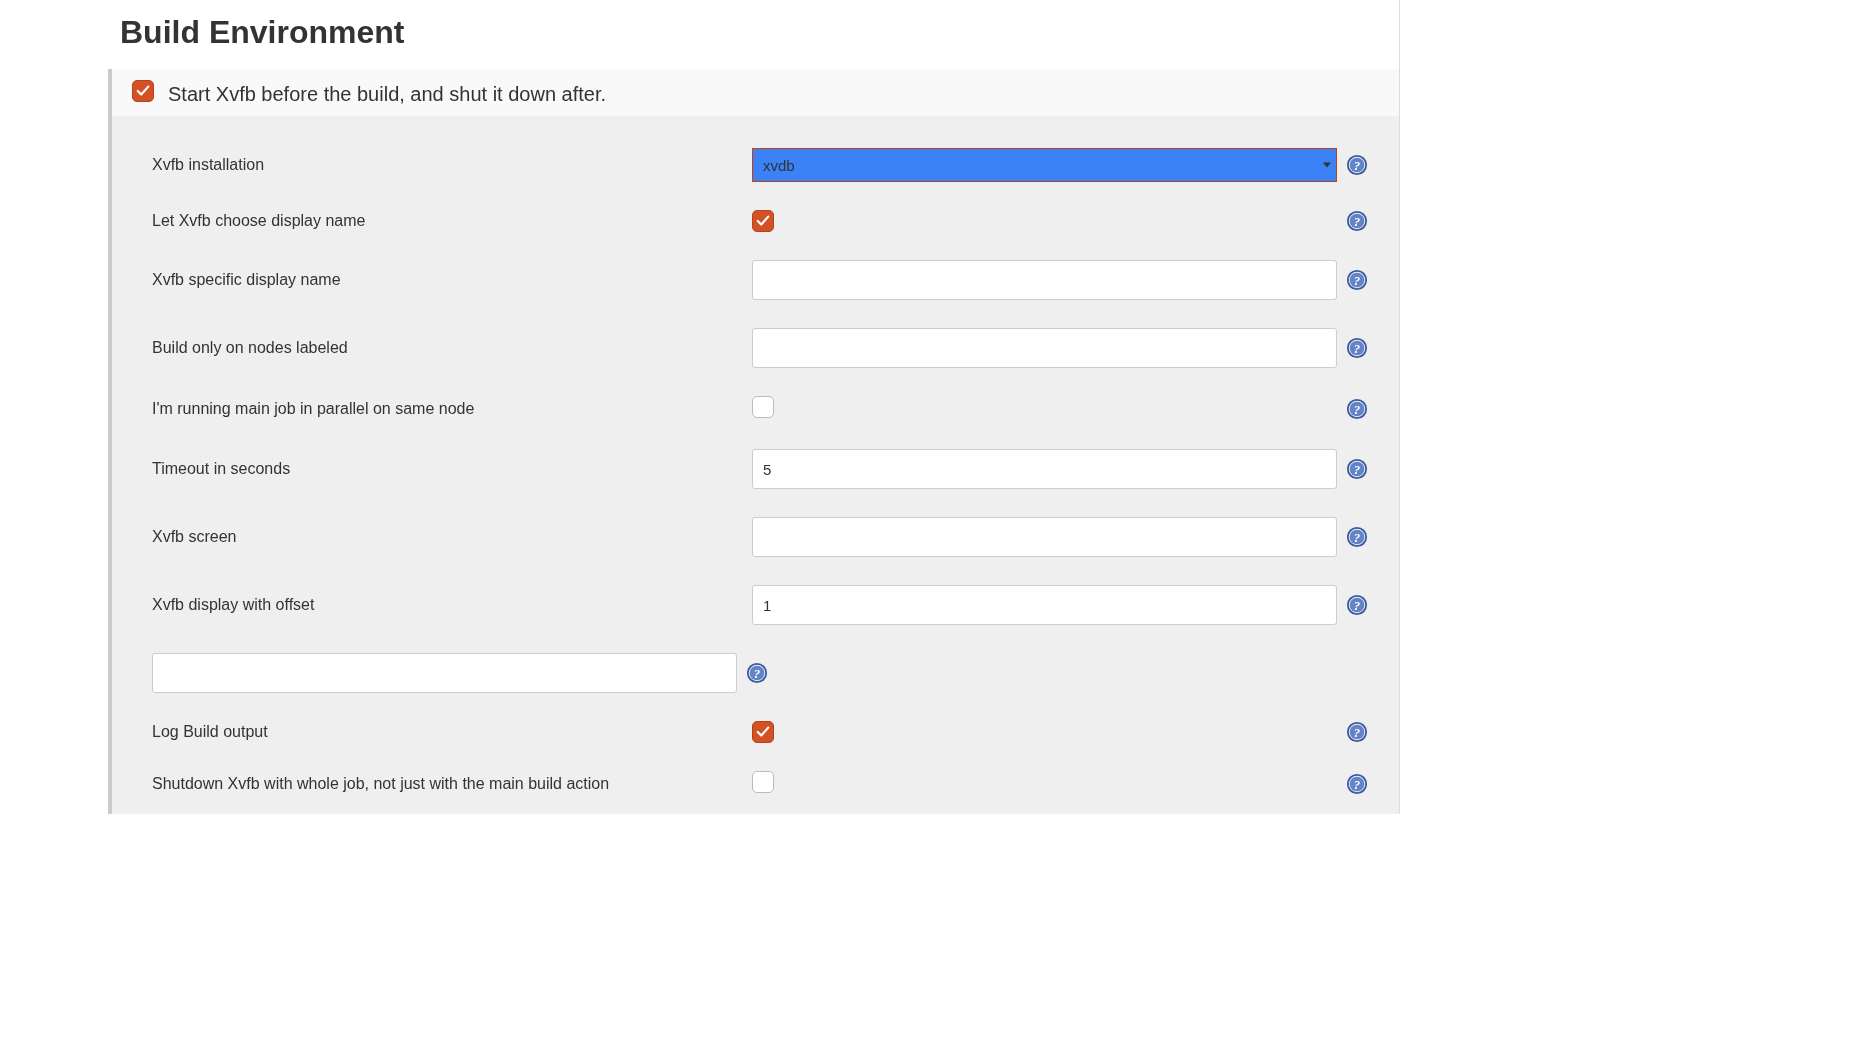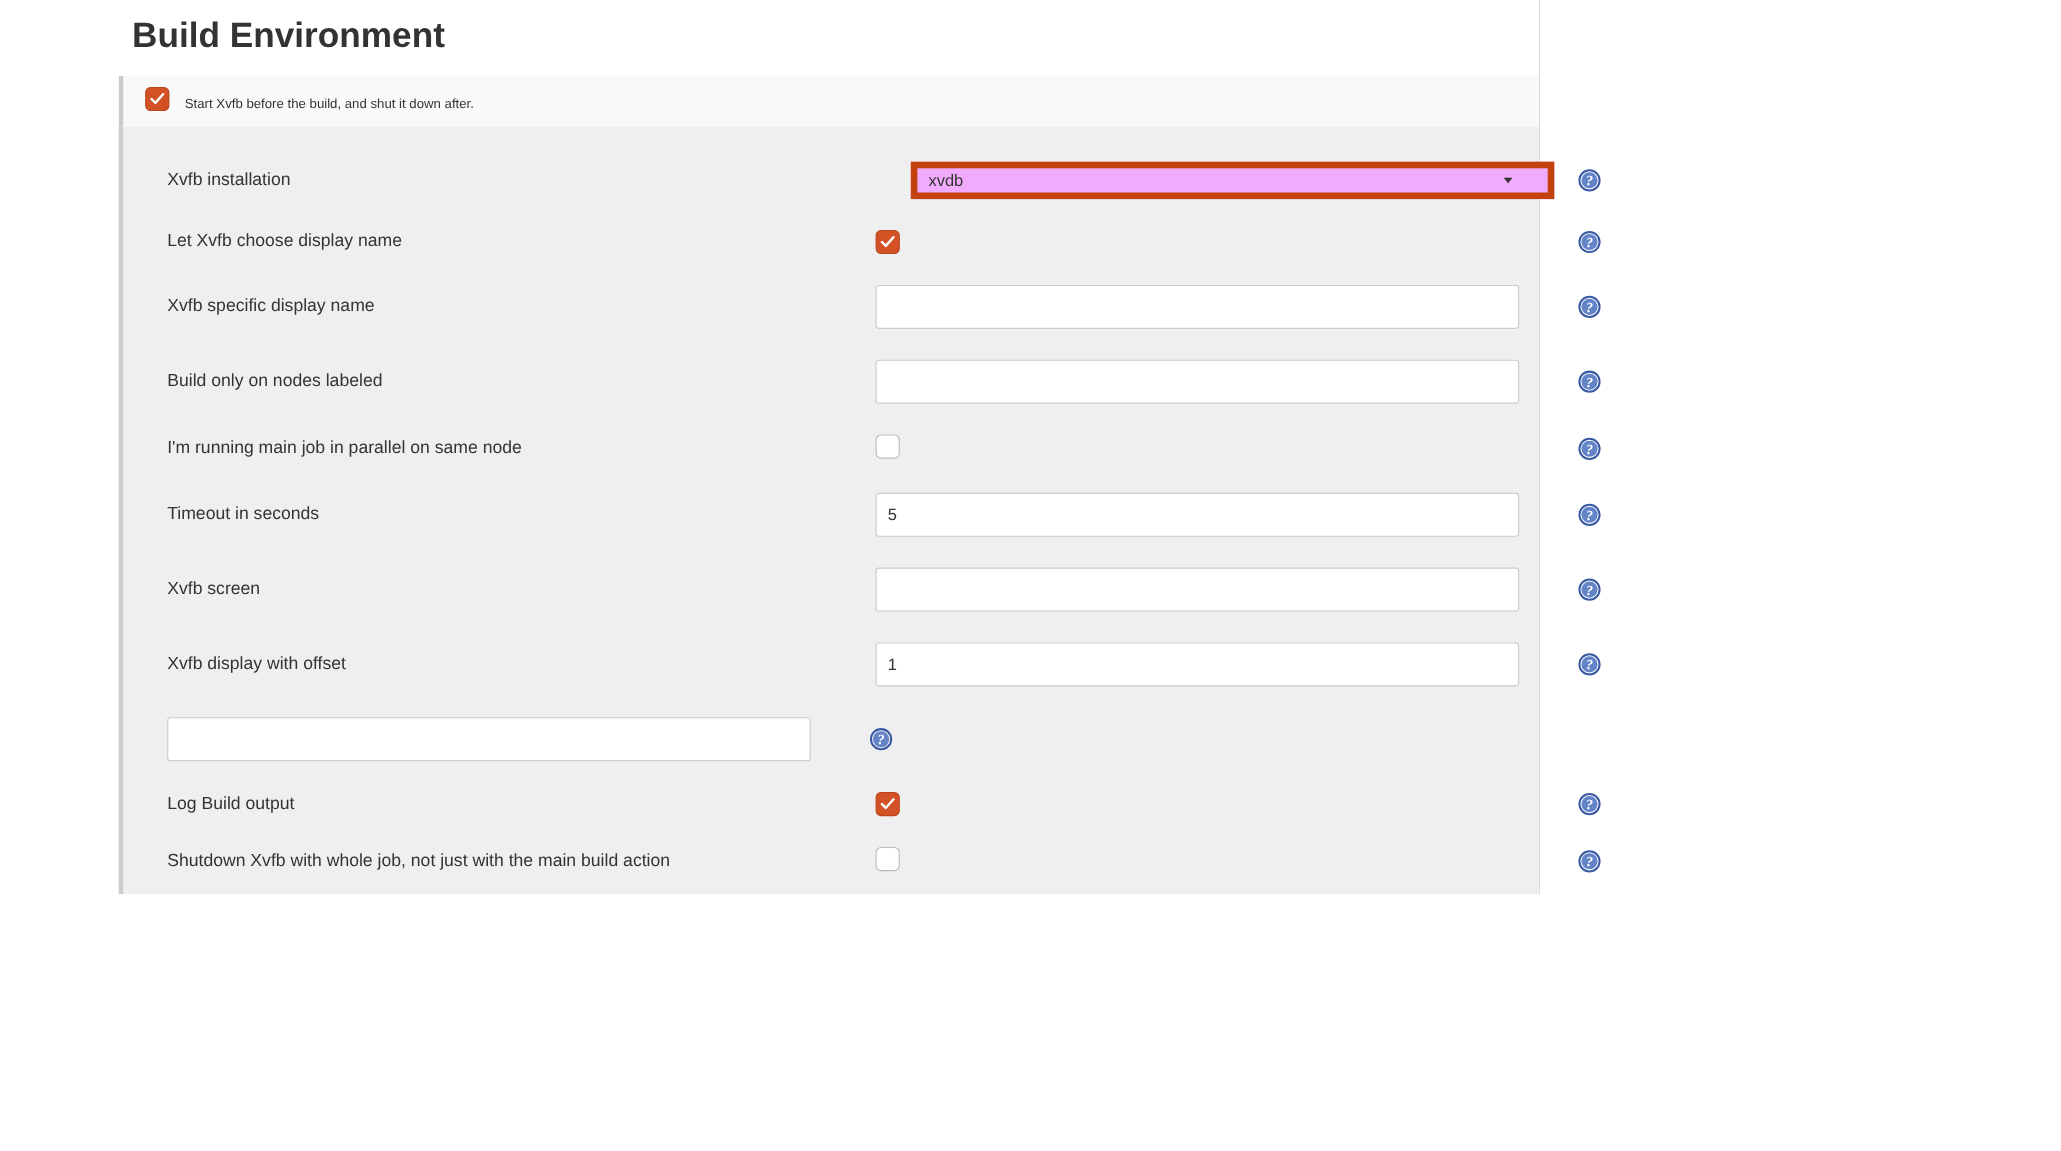--- a/index.html
+++ b/index.html
@@ -29,62 +29,60 @@
       align-items: center;
       padding: 10px 20px 14px 20px;
       background: #f9f9f9;
       border-left: 4px solid #ccc;
       margin-left: 8px;
     }
     .main-checkbox-row .cb {
       margin-right: 14px;
     }
     .main-checkbox-label {
-      font-size: 12px;
+      font-size: 20px;
       color: #333;
       position: relative;
       top: 4px;
     }
     .fields-block {
       background: #efefef;
       border-left: 4px solid #ccc;
       margin-left: 8px;
       padding: 18px 0 4px 0;
     }
     .form-row {
       display: flex;
       align-items: center;
       padding: 14px 0 14px 40px;
-      gap: 44px;
     }
     .form-label {
       flex: 0 0 600px;
       font-size: 16px;
       color: #333;
     }
     .form-control-cell {
       flex: 0 0 585px;
     }
     .form-help-cell {
       flex: 0 0 40px;
       display: flex;
       align-items: center;
       justify-content: center;
     }
     .select-box {
       width: 100%;
       height: 34px;
-      border: 6px solid #c2410c;
-      background: #f0abfc;
+      border: 1px solid #c2410c;
+      background: #3b82f6;
       font-size: 15px;
       padding: 0 24px 0 10px;
       color: #333;
       appearance: none;
       position: relative;
-      margin-left: 32px;
     }
     .select-wrap {
       position: relative;
       width: 100%;
     }
     .select-wrap::after {
       content: '';
       position: absolute;
       right: 6px;
       top: 50%;

